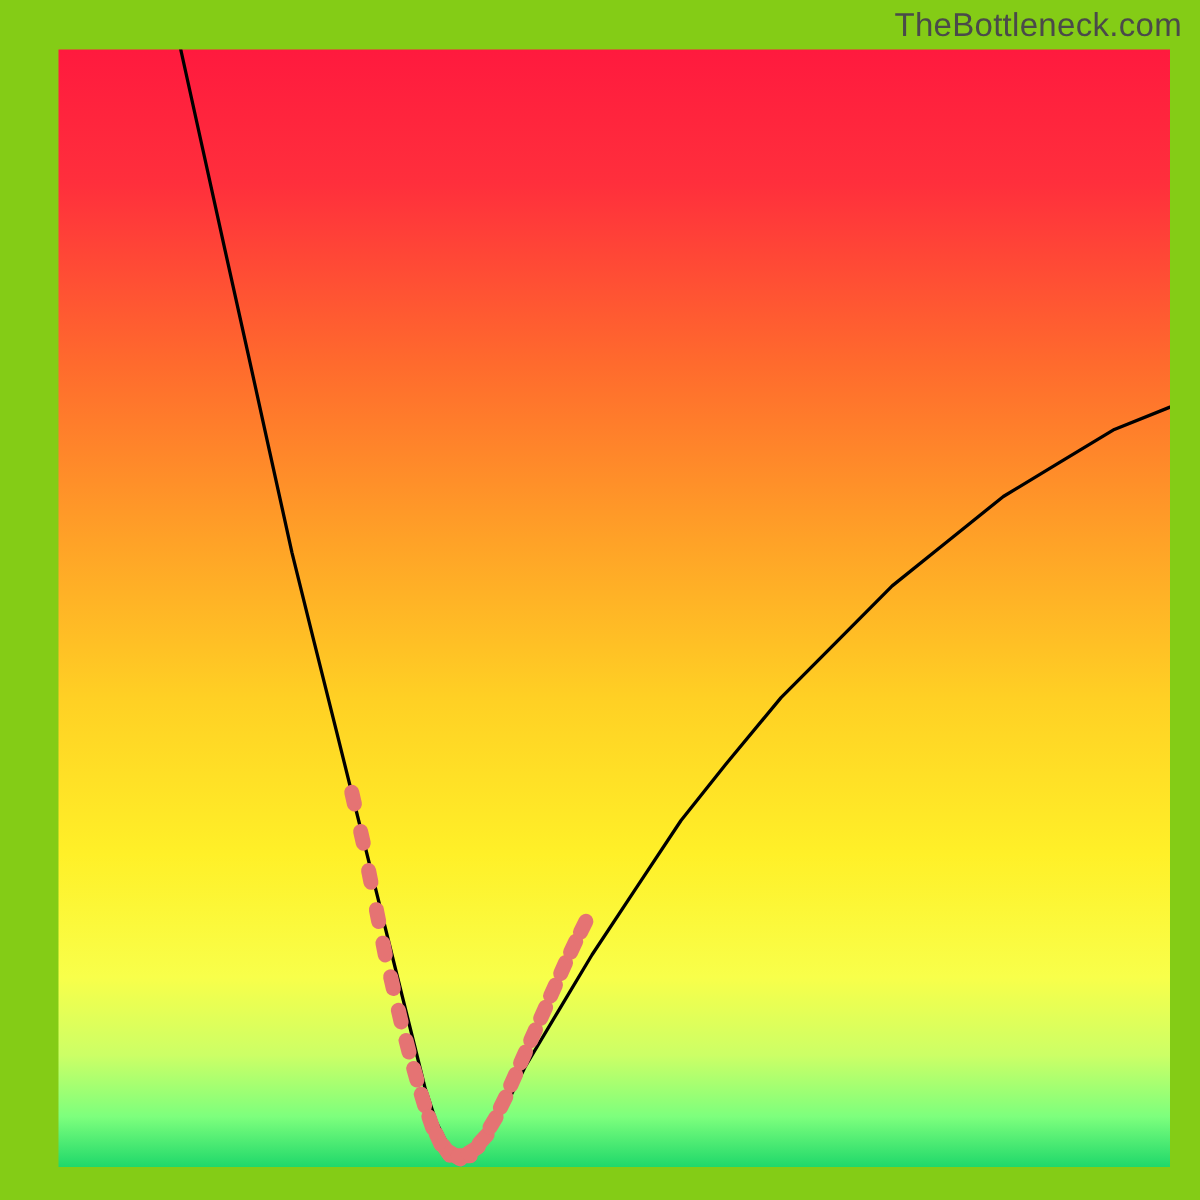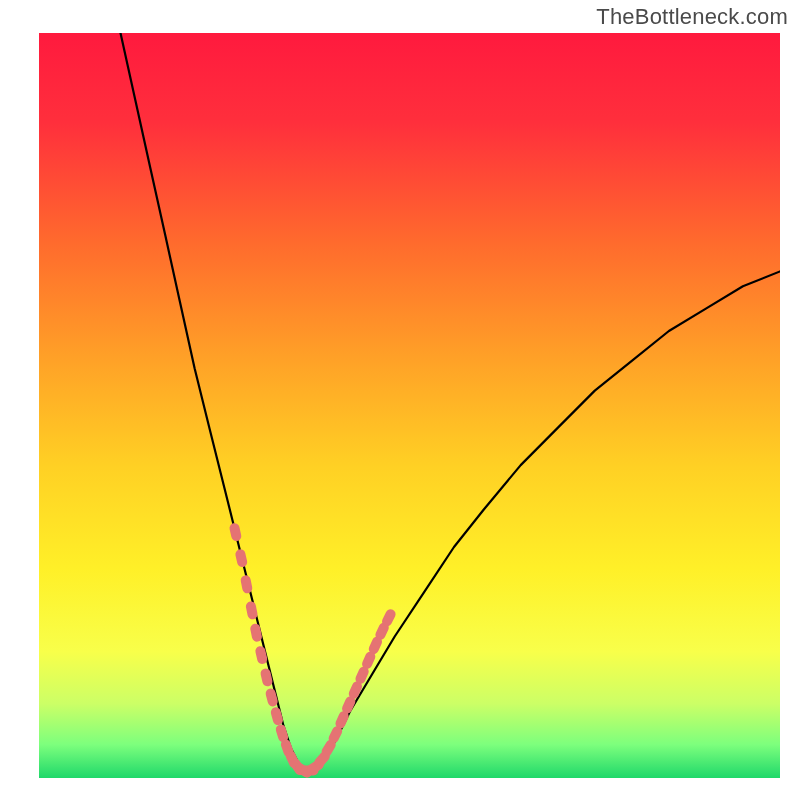--- a/index.html
+++ b/index.html
@@ -10,21 +10,21 @@
     overflow: hidden;
     background: #000;
     font-family: Arial, Helvetica, sans-serif;
   }
   .frame {
     position: absolute;
     left: 0;
     top: 0;
     width: 800px;
     height: 800px;
-    background: #ffffff;
+    background: #84cc16;
   }
   .plot {
     position: absolute;
     box-sizing: border-box;
   }
   .gradient {
     position: absolute;
     left: 0;
     top: 0;
     right: 0;

